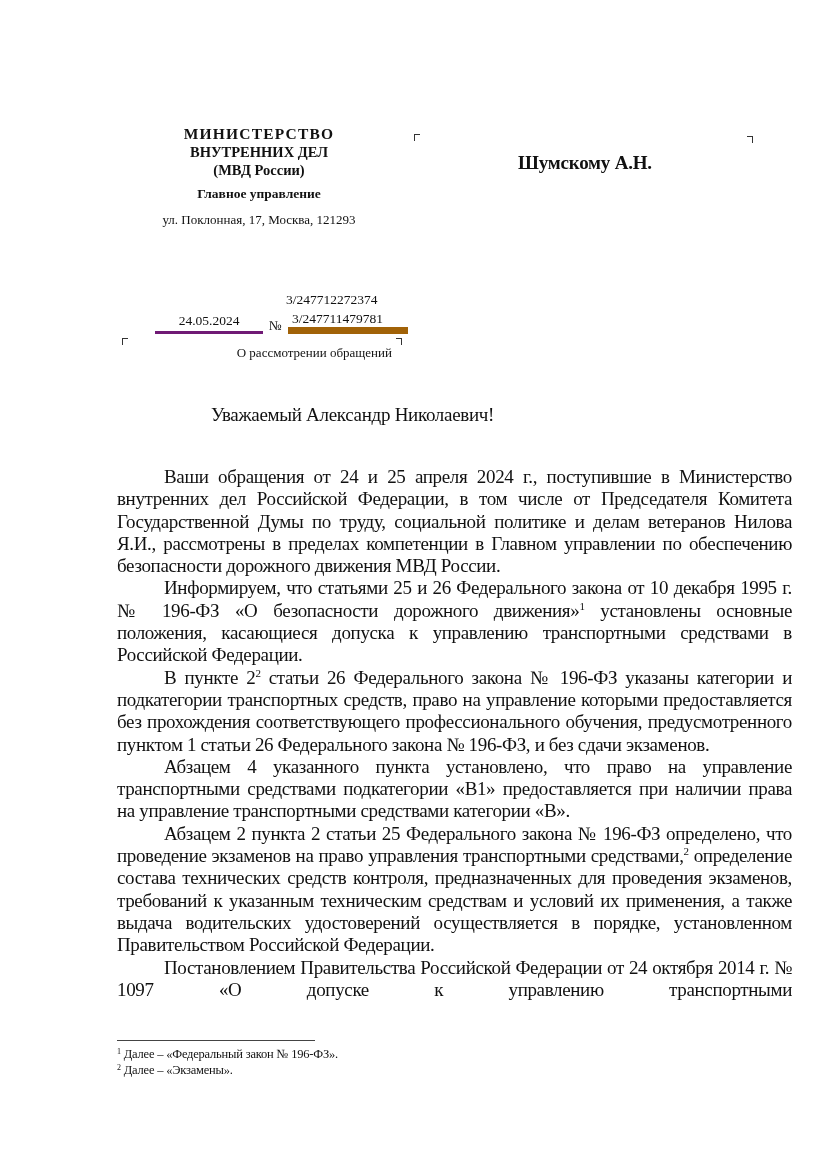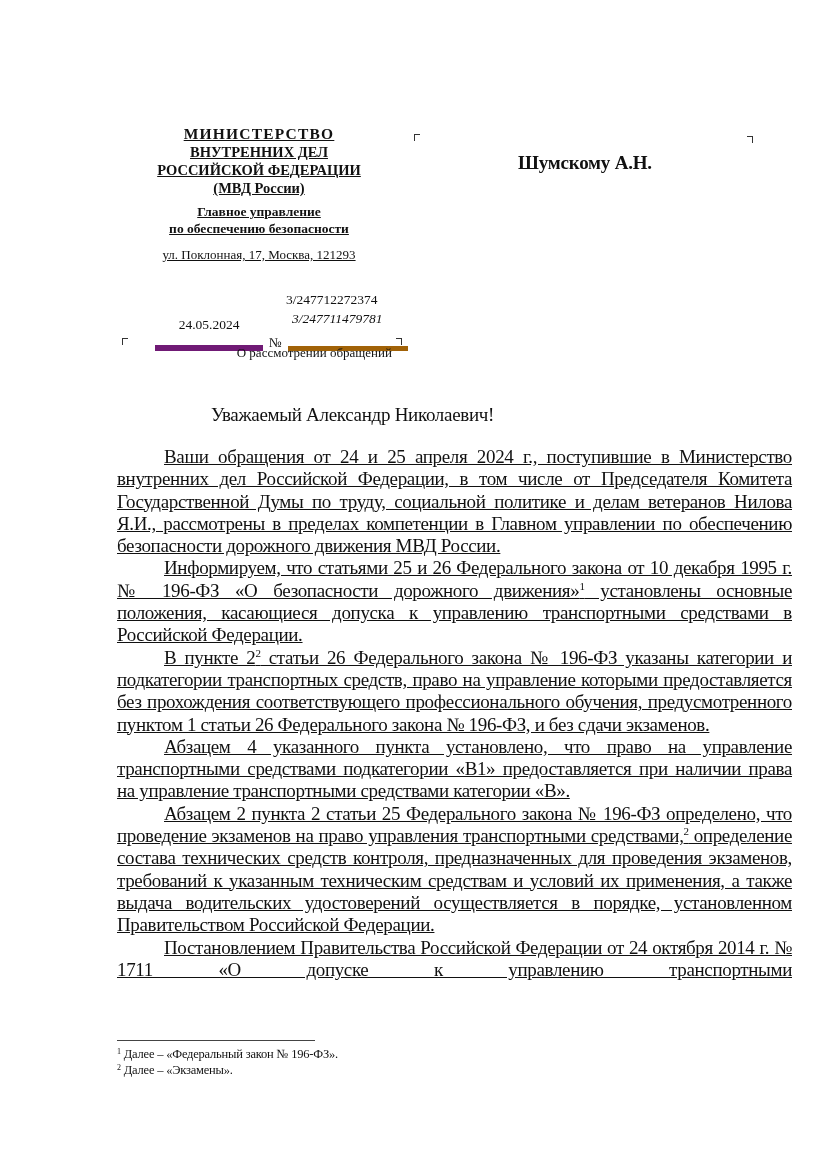--- a/index.html
+++ b/index.html
@@ -1,53 +1,51 @@
 <!DOCTYPE html>
 <html><head>
   <meta charset="utf-8">
   <style>
     html, body { margin: 0; padding: 0; background: #ffffff; }
     body { width: 819px; height: 1157px; position: relative; overflow: hidden;
            font-family: "Liberation Serif", "DejaVu Serif", serif; color: #111; }
     .abs { position: absolute; }
-    .header { left: 128px; top: 124px; width: 262px; text-align: center; text-decoration: underline; }
+    .header { left: 128px; top: 124px; width: 262px; text-align: center; }
     .hdr-line { display: block; font-weight: bold; font-size: 14.5px; line-height: 18px; }
     .hdr-line.big { font-size: 15.5px; letter-spacing: 1.2px; line-height: 19px; }
     .hdr-sub { display: block; font-weight: bold; font-size: 13.5px; line-height: 17px; }
     .hdr-sub.first { margin-top: 6px; }
     .addr { display: block; font-size: 13px; margin-top: 10px; line-height: 16px; }
     .regnum2 { left: 286px; top: 292px; font-size: 13.5px; }
     .regrow { left: 155px; top: 311px; font-size: 13.5px; display: flex; align-items: flex-end; }
-    .regdate { width: 108px; text-align: center; border-bottom: 6px solid #701a75; padding-bottom: 12px; }
+    .regdate { width: 108px; text-align: center; border-bottom: 3px solid #701a75; padding-bottom: 2px; }
     .regno-sign { margin: 0 6px 0 6px; }
-    .regnum { width: 116px; border-bottom: 5px solid #a16207; padding-left: 4px; padding-bottom: 19px; font-style: italic; }
+    .regnum { width: 116px; border-bottom: 7px solid #a16207; padding-left: 4px; padding-bottom: 0; }
     .corner { width: 5px; height: 6px; border-color: #333; border-style: solid; border-width: 0; }
     .corner.tl { border-top-width: 1.5px; border-left-width: 1.5px; }
     .corner.tr { border-top-width: 1.5px; border-right-width: 1.5px; }
     .subject { left: 130px; top: 345px; width: 262px; text-align: right; font-size: 13px; }
     .addressee { left: 518px; top: 152px; font-size: 19px; letter-spacing: -0.2px; font-weight: bold; }
     .salutation { left: 0; width: 705px; top: 404px; text-align: center; font-size: 19px; letter-spacing: -0.3px; }
-    .body-text { left: 117px; top: 446px; width: 675px; font-size: 19px; line-height: 22.3px;
-                 text-align: justify; letter-spacing: -0.35px; text-decoration: underline; }
+    .body-text { left: 117px; top: 466px; width: 675px; font-size: 19px; line-height: 22.3px;
+                 text-align: justify; letter-spacing: -0.35px; }
     .body-text p { margin: 0; text-indent: 47px; }
     sup { font-size: 11px; line-height: 0; vertical-align: 7px; }
     .fn-rule { left: 117px; top: 1040px; width: 198px; height: 0; border-top: 1px solid #444; }
     .footnotes { left: 117px; top: 1046px; font-size: 12.5px; line-height: 16px; letter-spacing: -0.2px; }
     .footnotes sup { font-size: 8px; vertical-align: 4px; }
   </style>
 </head>
 <body>
 
 <div class="abs header">
   <span class="hdr-line big">МИНИСТЕРСТВО</span>
   <span class="hdr-line">ВНУТРЕННИХ ДЕЛ</span>
-  <span class="hdr-line">РОССИЙСКОЙ ФЕДЕРАЦИИ</span>
   <span class="hdr-line">(МВД России)</span>
   <span class="hdr-sub first">Главное управление</span>
-  <span class="hdr-sub">по обеспечению безопасности</span>
   <span class="addr">ул. Поклонная, 17, Москва, 121293</span>
 </div>
 
 <div class="abs regnum2">3/247712272374</div>
 <div class="abs regrow">
   <span class="regdate">24.05.2024</span>
   <span class="regno-sign">№</span>
   <span class="regnum">3/247711479781</span>
 </div>
 
@@ -61,20 +59,20 @@
 <div class="abs addressee">Шумскому А.Н.</div>
 
 <div class="abs salutation">Уважаемый Александр Николаевич!</div>
 
 <div class="abs body-text">
   <p><span>Ваши обращения от 24 и 25 апреля 2024 г., поступившие в Министерство внутренних дел Российской Федерации, в том числе от Председателя Комитета Государственной Думы по труду, социальной политике и делам ветеранов Нилова Я.И., рассмотрены в пределах компетенции в Главном управлении по обеспечению безопасности дорожного движения МВД России.</span></p>
   <p><span>Информируем, что статьями 25 и 26 Федерального закона от 10 декабря 1995 г. № 196-ФЗ «О безопасности дорожного движения»</span><sup>1</sup><span> установлены основные положения, касающиеся допуска к управлению транспортными средствами в Российской Федерации.</span></p>
   <p><span>В пункте 2</span><sup>2</sup><span> статьи 26 Федерального закона № 196-ФЗ указаны категории и подкатегории транспортных средств, право на управление которыми предоставляется без прохождения соответствующего профессионального обучения, предусмотренного пунктом 1 статьи 26 Федерального закона № 196-ФЗ, и без сдачи экзаменов.</span></p>
   <p><span>Абзацем 4 указанного пункта установлено, что право на управление транспортными средствами подкатегории «В1» предоставляется при наличии права на управление транспортными средствами категории «В».</span></p>
   <p><span>Абзацем 2 пункта 2 статьи 25 Федерального закона № 196-ФЗ определено, что проведение экзаменов на право управления транспортными средствами,</span><sup>2</sup><span> определение состава технических средств контроля, предназначенных для проведения экзаменов, требований к указанным техническим средствам и условий их применения, а также выдача водительских удостоверений осуществляется в порядке, установленном Правительством Российской Федерации.</span></p>
-  <p style="text-align-last: justify;"><span>Постановлением Правительства Российской Федерации от 24 октября 2014 г. № 1711 «О допуске к управлению транспортными</span></p>
+  <p style="text-align-last: justify;"><span>Постановлением Правительства Российской Федерации от 24 октября 2014 г. № 1097 «О допуске к управлению транспортными</span></p>
 </div>
 
 <div class="abs fn-rule"></div>
 <div class="abs footnotes">
   <div><sup>1</sup><span> Далее – «Федеральный закон № 196-ФЗ».</span></div>
   <div><sup>2</sup><span> Далее – «Экзамены».</span></div>
 </div>
 
 </body></html>

